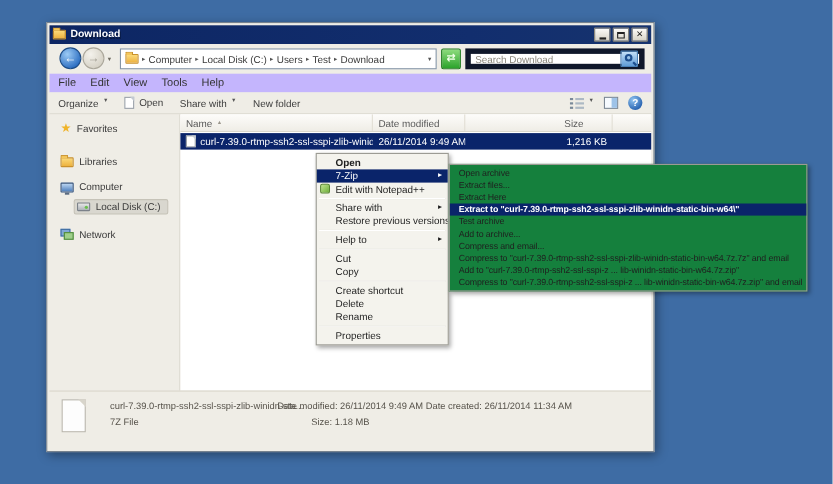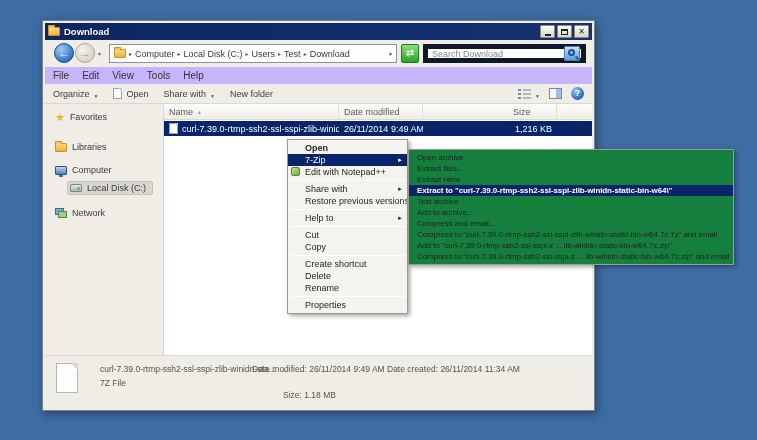--- a/index.html
+++ b/index.html
@@ -54,21 +54,21 @@
   .i-mag::after { content:""; position:absolute; left:5px; top:6px; width:4px; height:2px;
                   background:#1E4F8F; transform:rotate(45deg); }
 
   
   .menubar { position:absolute; left:2px; top:46px; right:2px; height:17px; display:flex;
              align-items:center; padding-left:8px; background:#c4b5fd; font-size:10px; color:#333; }
   .menubar .mitem { margin-right:13px; }
   .toolbar { position:absolute; left:2px; top:63px; right:2px; height:20px; background:#EFEDE6;
              border-bottom:1px solid #DBD8CD; display:flex; align-items:center; font-size:9px;
              color:#3C3C3C; padding:0 8px; gap:15px; }
-  .tbtn { display:flex; align-items:flex-end; gap:4px; white-space:nowrap; }
+  .tbtn { display:flex; align-items:flex-start; gap:4px; white-space:nowrap; }
   .dd { font-size:5px; color:#555; }
   .t-right { margin-left:auto; display:flex; align-items:center; gap:9px; }
   .i-help { width:13px; height:13px; border-radius:50%;
             background:radial-gradient(circle at 35% 30%,#8FC3F0,#2762B0 75%); color:#fff;
             font-size:9px; font-weight:bold; text-align:center; line-height:13px; }
   .i-preview { width:13px; height:11px; border:1px solid #7D8894; background:#F6FAFE; position:relative; }
   .i-preview::after { content:""; position:absolute; right:0; top:0; width:5px; height:9px; background:#9EC3E8; }
 
   
   .i-folder { width:12px; height:9px; background:linear-gradient(#FBD978,#EDB23F);
@@ -284,21 +284,21 @@
         <span class="cell c-size">1,216 KB</span>
       </div>
     </div>
 
     <div class="details">
       <span class="bigicon"></span>
       <span class="dt" style="left:55px;top:8px">curl-7.39.0-rtmp-ssh2-ssl-sspi-zlib-winidn-sta...</span>
       <span class="dt" style="left:207px;top:8px">Date modified: 26/11/2014 9:49 AM</span>
       <span class="dt" style="left:342px;top:8px">Date created: 26/11/2014 11:34 AM</span>
       <span class="dt" style="left:55px;top:22px">7Z File</span>
-      <span class="dt" style="left:238px;top:34px">Size: 1.18 MB</span>
+      <span class="dt" style="left:238px;top:22px">Size: 1.18 MB</span>
     </div>
   </div>
 
   <div class="menu">
     <div class="menu-item bold">Open</div>
     <div class="menu-item hl">
       <span>7-Zip</span>
       <span class="arr">►</span>
     </div>
     <div class="menu-item">

